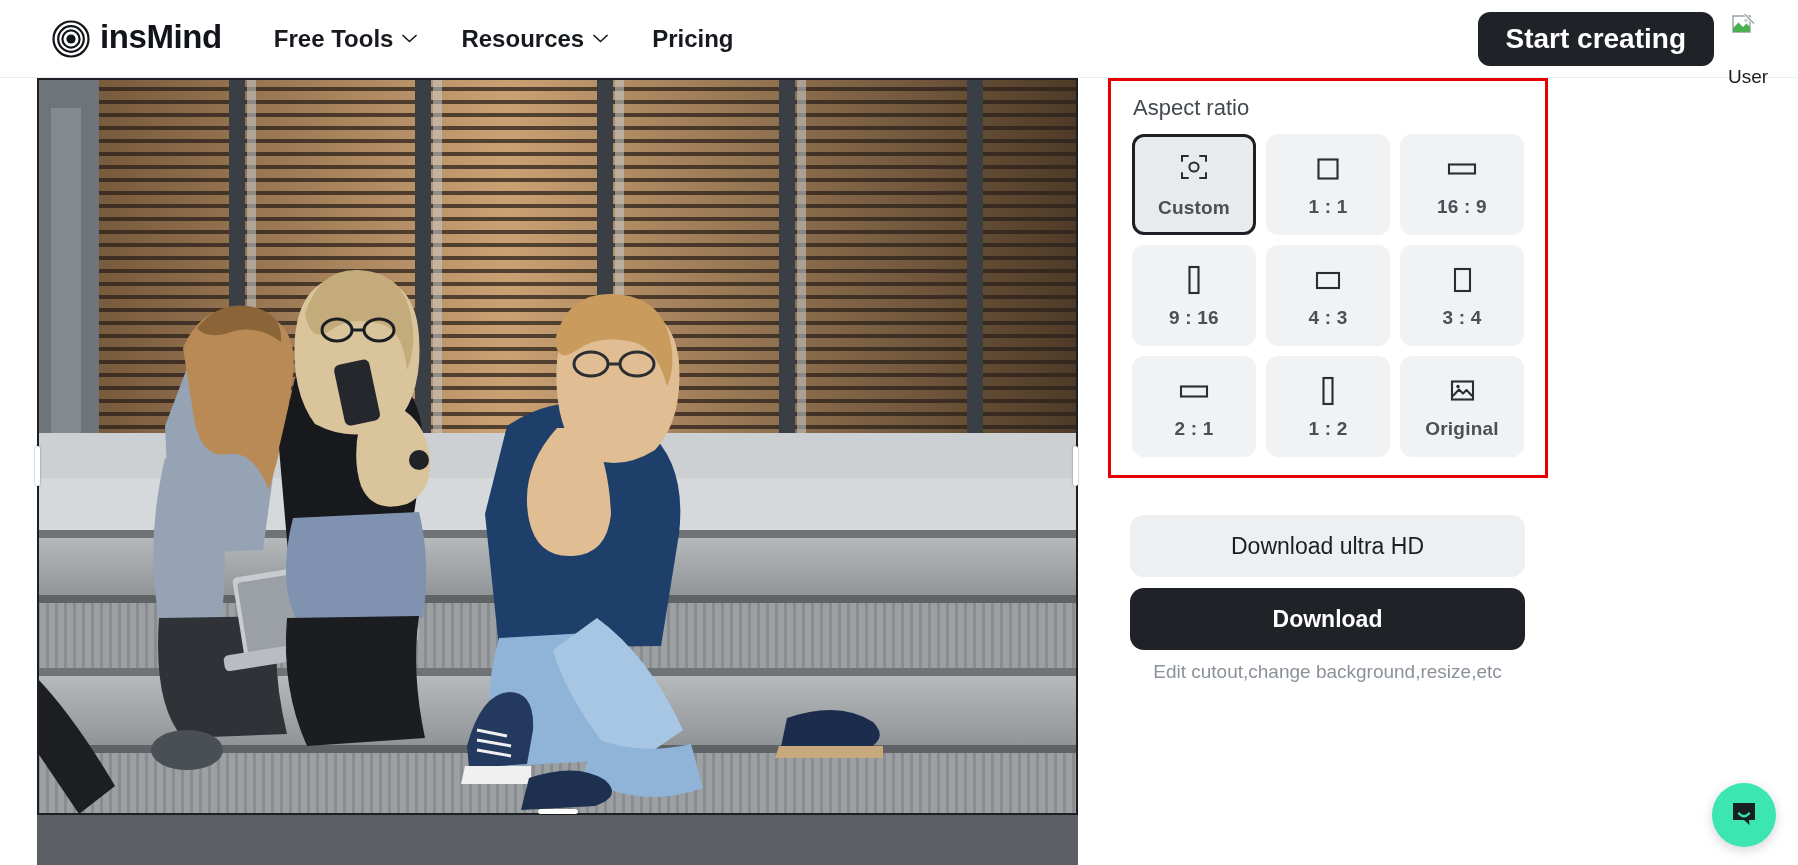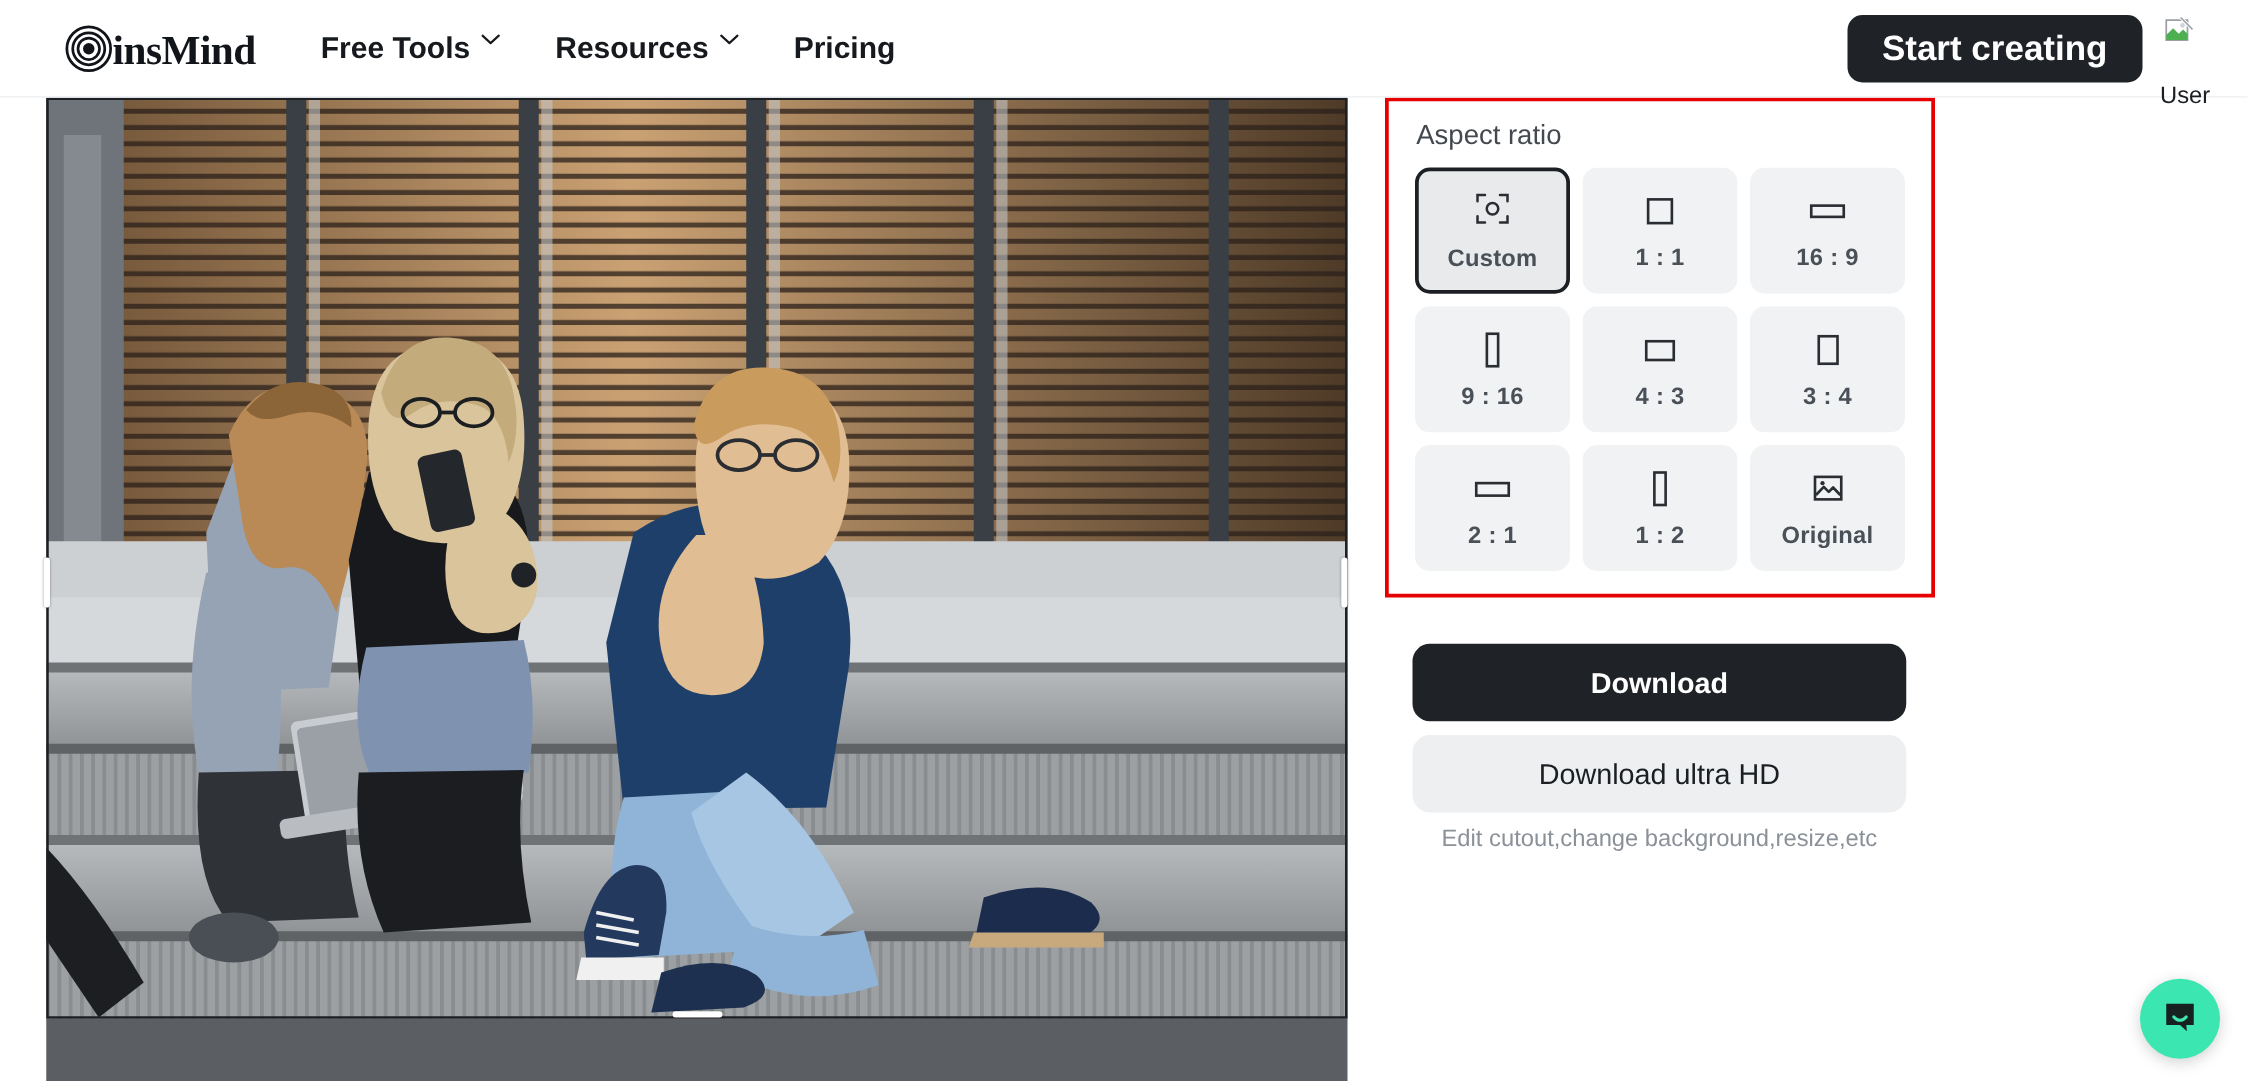--- a/index.html
+++ b/index.html
@@ -13,35 +13,34 @@
   
   .header {
     position: absolute; top: 0; left: 0;
     width: 1798px; height: 78px;
     background: #ffffff;
     border-bottom: 1px solid #eceef1;
     display: flex; align-items: center;
     z-index: 40;
   }
   .logo-wrap {
-    display: flex; align-items: flex-end; gap: 0;
+    display: flex; align-items: flex-start; gap: 10px;
     margin-left: 52px;
-    font-family: Liberation Serif, serif;
   }
   .logo-mark { width: 38px; height: 38px; display: block; }
   .logo-text {
     font-size: 33px; font-weight: 700; color: #111418;
     letter-spacing: -0.4px; line-height: 1;
   }
   .nav {
     display: flex; align-items: center; gap: 44px;
     margin-left: 52px;
   }
   .nav-item {
-    display: flex; gap: 9px;
+    display: flex; align-items: center; gap: 9px;
     font-size: 24px; font-weight: 700; color: #16191d;
     cursor: pointer; line-height: 1;
   }
   .chev { display: block; }
   .header-right {
     margin-left: auto; margin-right: 20px;
     display: flex; align-items: center; gap: 14px;
   }
   .start-btn {
     background: #1f2227; color: #ffffff;
@@ -459,22 +458,22 @@
             <circle cx="9" cy="9.5" r="1.7" fill="#2a2d31"></circle>
           </svg>
         </span>
         <span class="lbl">Original</span>
       </div>
 
     </div>
   </div>
 
   <div class="actions">
+    <button class="btn secondary">Download ultra HD</button>
     <button class="btn primary">Download</button>
-    <button class="btn secondary">Download ultra HD</button>
     <div class="hint">Edit cutout,change background,resize,etc</div>
   </div>
 
 </div>
 
 <div class="chat-fab">
   <span>
     <svg width="32" height="32" viewBox="0 0 32 32">
       <path d="M5 6 h22 v17 h-6 l0.5 5 l-5.5 -5 H5 Z" fill="#17211f"></path>
       <path d="M11 16.5 q5 5.5 10 0" fill="none" stroke="#3ce6b0" stroke-width="2.4" stroke-linecap="round"></path>

